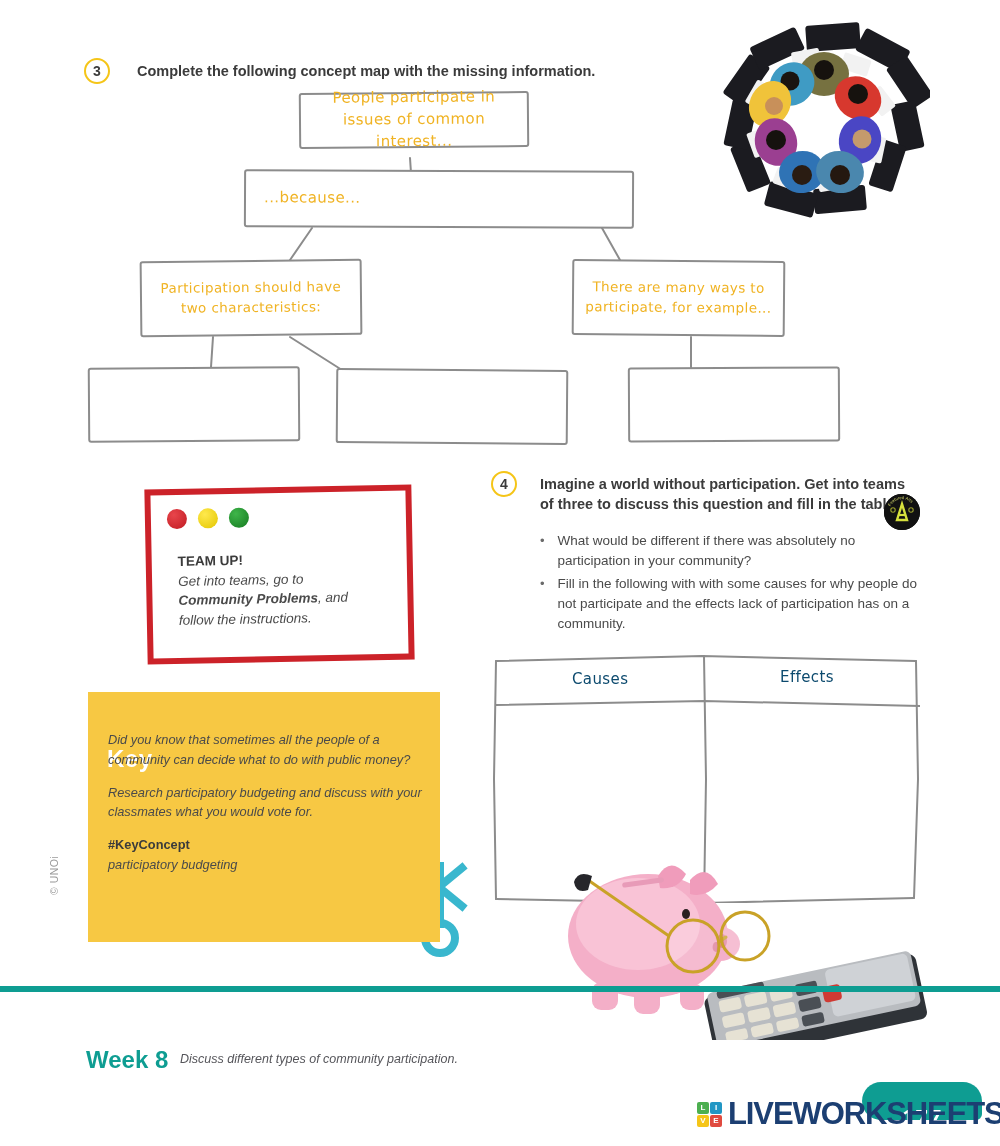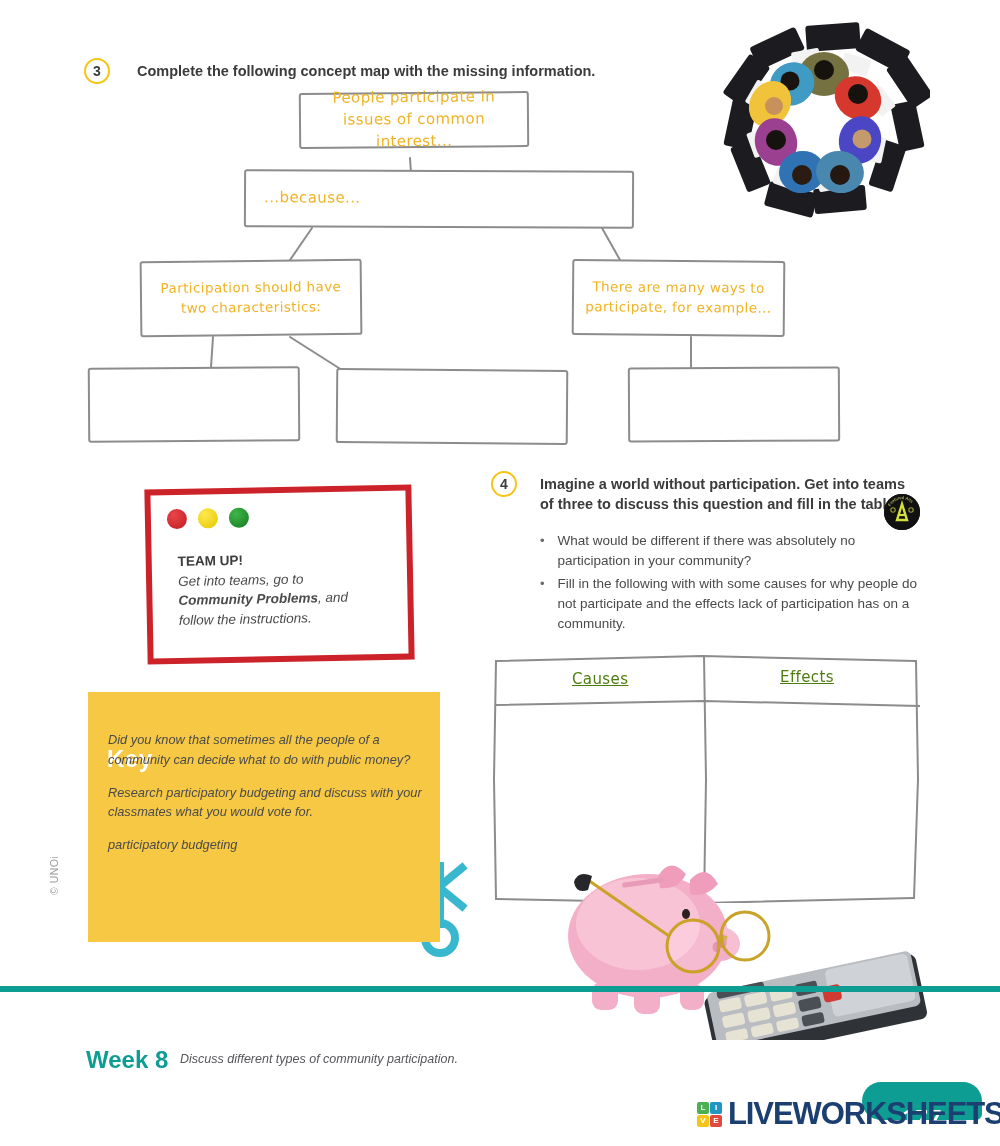--- a/index.html
+++ b/index.html
@@ -80,22 +80,22 @@
 
   
   .badge{
     position:absolute;left:884px;top:494px;width:36px;height:36px;border-radius:50%;
     background:#111;display:flex;align-items:center;justify-content:center;
   }
 
   
   .cetable{position:absolute;left:492px;top:653px;width:428px;height:250px;}
   .cecell{
-    position:absolute;color:#4d7c0f;font-size:15px;
-    font-family:"DejaVu Sans", sans-serif;letter-spacing:.4px;text-decoration:underline;
+    position:absolute;color:#0c4a6e;font-size:15px;
+    font-family:"DejaVu Sans", sans-serif;letter-spacing:.4px;
   }
 
   
   .tealrule{position:absolute;left:0;top:986px;width:1000px;height:6px;background:#0E9D92;}
   .week{position:absolute;left:86px;top:1046px;font-size:24px;font-weight:bold;color:#0E9D92;}
   .weekdesc{position:absolute;left:180px;top:1052px;font-size:12.5px;font-style:italic;color:#55555a;}
 
   .pagebadge{
     position:absolute;right:18px;top:1082px;width:120px;height:38px;
     background:#0E9D92;border-radius:19px 19px 6px 19px;
@@ -255,20 +255,21 @@
   </div>
 
   <div class="keywrap">
     <div class="keybox"></div>
     <div class="key-title">Key</div>
     <div class="key-body">
       <div class="key-p">Did you know that sometimes all the people of a community can decide what to do with public money?</div>
       <div class="key-gap"></div>
       <div class="key-p">Research participatory budgeting and discuss with your classmates what you would vote for.</div>
       <div class="key-gap"></div>
+      <div class="key-h">#KeyConcept</div>
       <div class="key-p">participatory budgeting</div>
     </div>
   </div>
 
   <div class="copyright">© UNOi</div>
 
   <div class="abs" style="left:491px;top:471px;">
     <div class="qnum">4</div>
   </div>
   <div class="abs qtext" style="left:540px;top:475px;width:375px;">Imagine a world without participation. Get into teams of three to discuss this question and fill in the table:</div>

